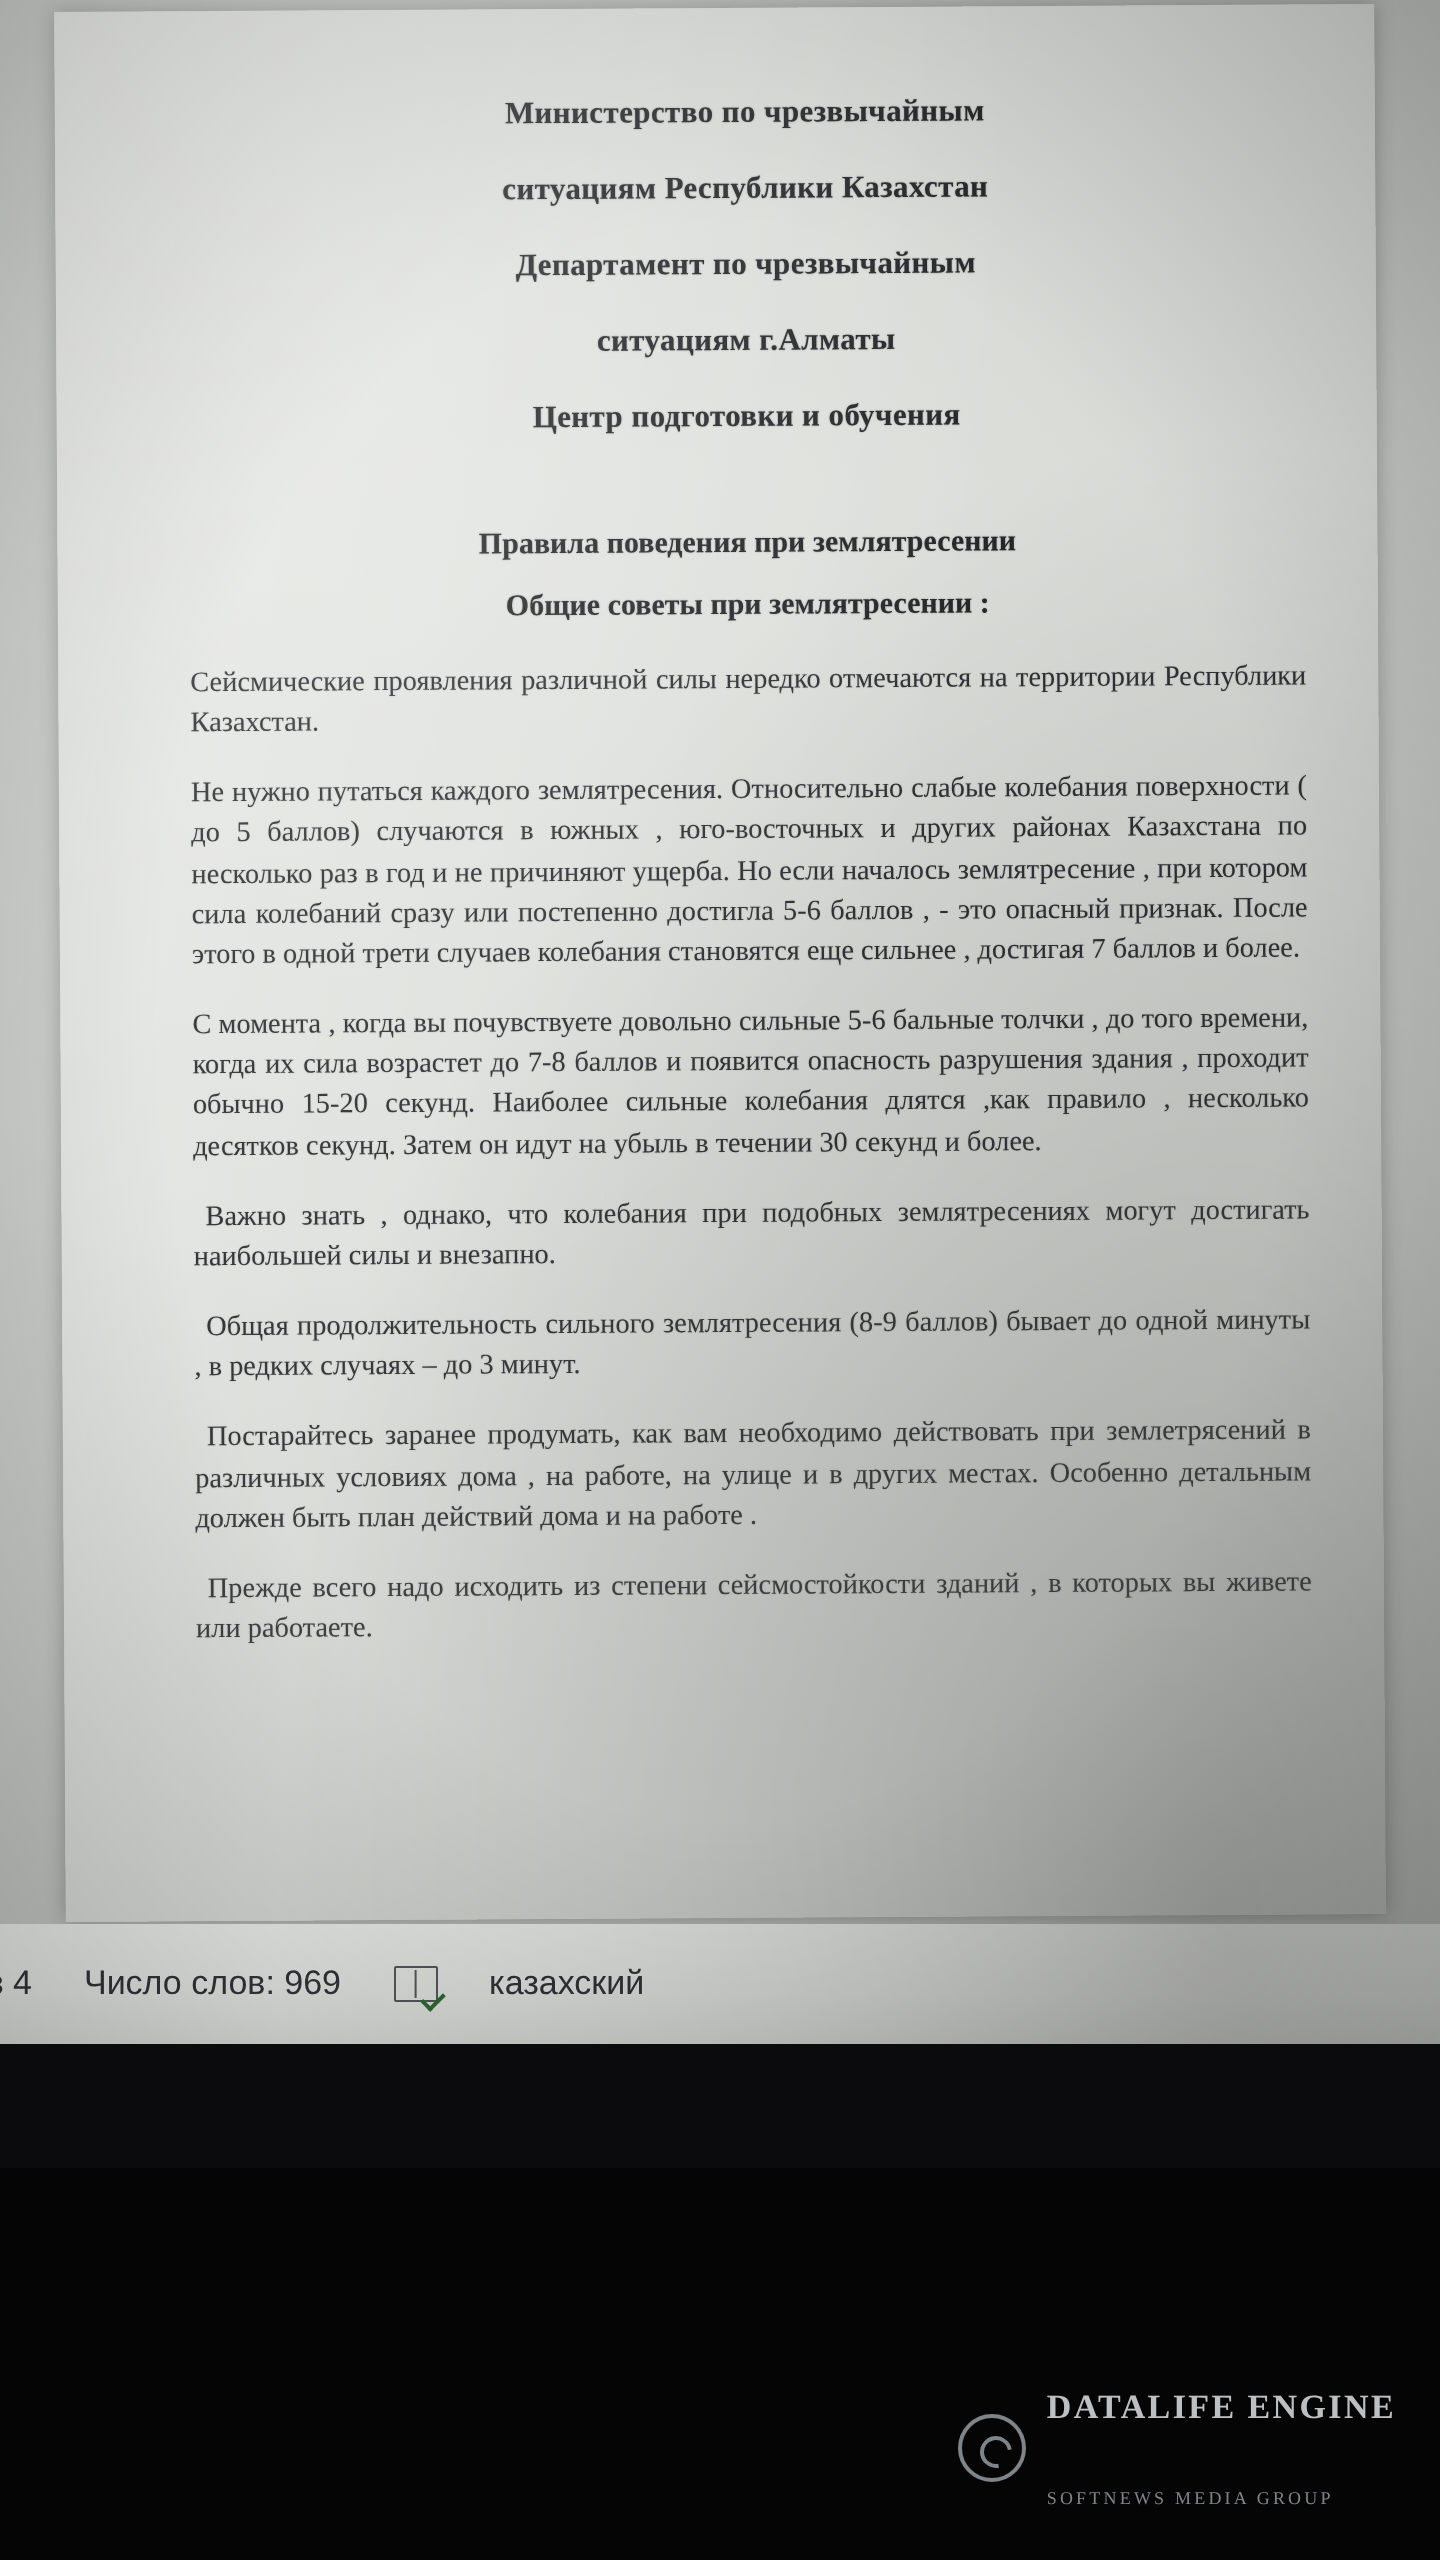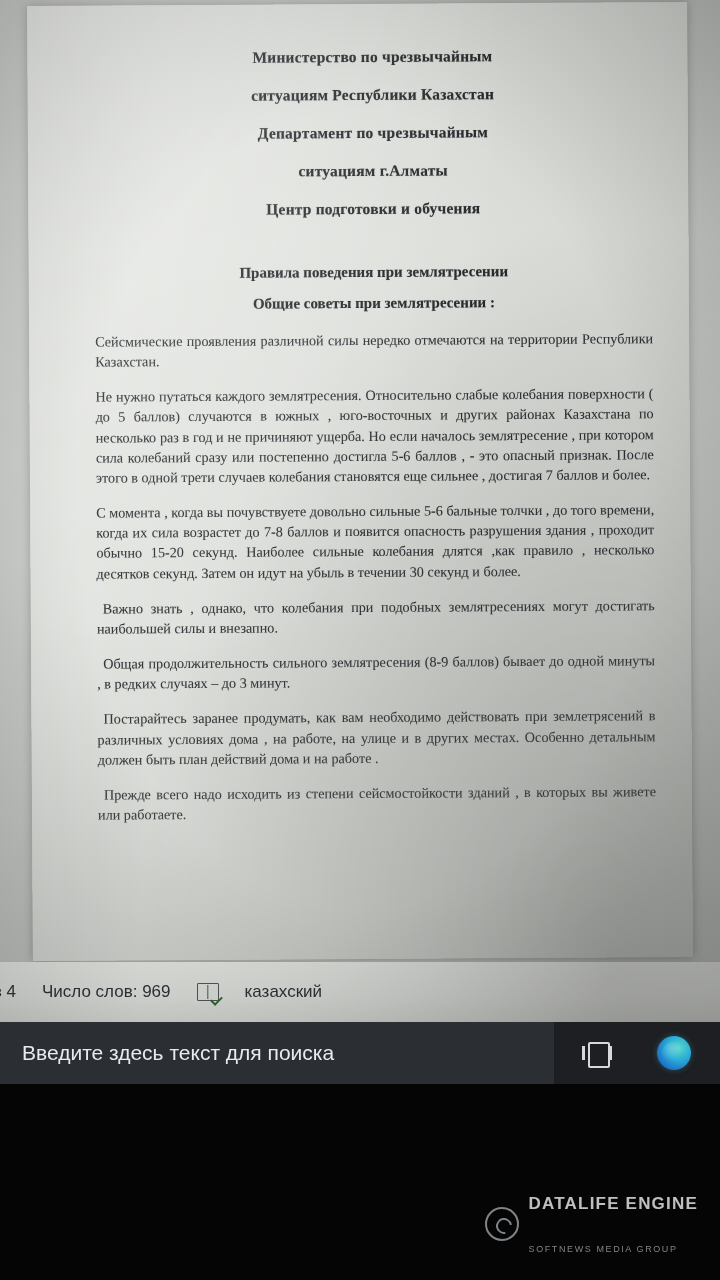--- a/index.html
+++ b/index.html
@@ -260,21 +260,21 @@
     content: "";
     position: absolute;
     left: 50%; top: 50%;
     width: 12px; height: 12px;
     margin: -6px 0 0 -6px;
     border-radius: 50%;
     border: 2px solid #9aa0a6;
     border-right-color: transparent;
     transform: rotate(35deg);
   }
-  .wm-text { font-family: Liberation Sans, sans-serif; line-height: 1.05; }
+  .wm-text { font-family: Liberation Serif, serif; line-height: 1.05; }
   .wm-title {
     color: #e6e8ea;
     font-size: 17px;
     font-weight: bold;
     letter-spacing: 1.2px;
   }
   .wm-sub {
     color: #9aa0a6;
     font-size: 9px;
     letter-spacing: 1.6px;
@@ -321,31 +321,20 @@
         <span class="proof-icon">
           <span class="bk"></span>
             <span class="chk"></span>
         </span>
       </div>
       <div class="status-item">казахский</div>
     </div>
 
   </div>
 
-  <div class="taskbar">
-    <div class="search-box">Введите здесь текст для поиска</div>
-    <div class="task-icons">
-      <span class="taskview-icon">
-        <span class="tv-l"></span>
-          <span class="tv-box"></span>
-          <span class="tv-r"></span>
-      </span>
-      <span class="edge-icon"></span>
-    </div>
-  </div>
 
   <div class="bottom-black">
     <div class="watermark">
       <span class="wm-logo"></span>
       <span class="wm-text">
         <span class="wm-title" style="display:block">DATALIFE ENGINE</span>
         <span class="wm-sub" style="display:block">SOFTNEWS MEDIA GROUP</span>
       </span>
     </div>
   </div>

